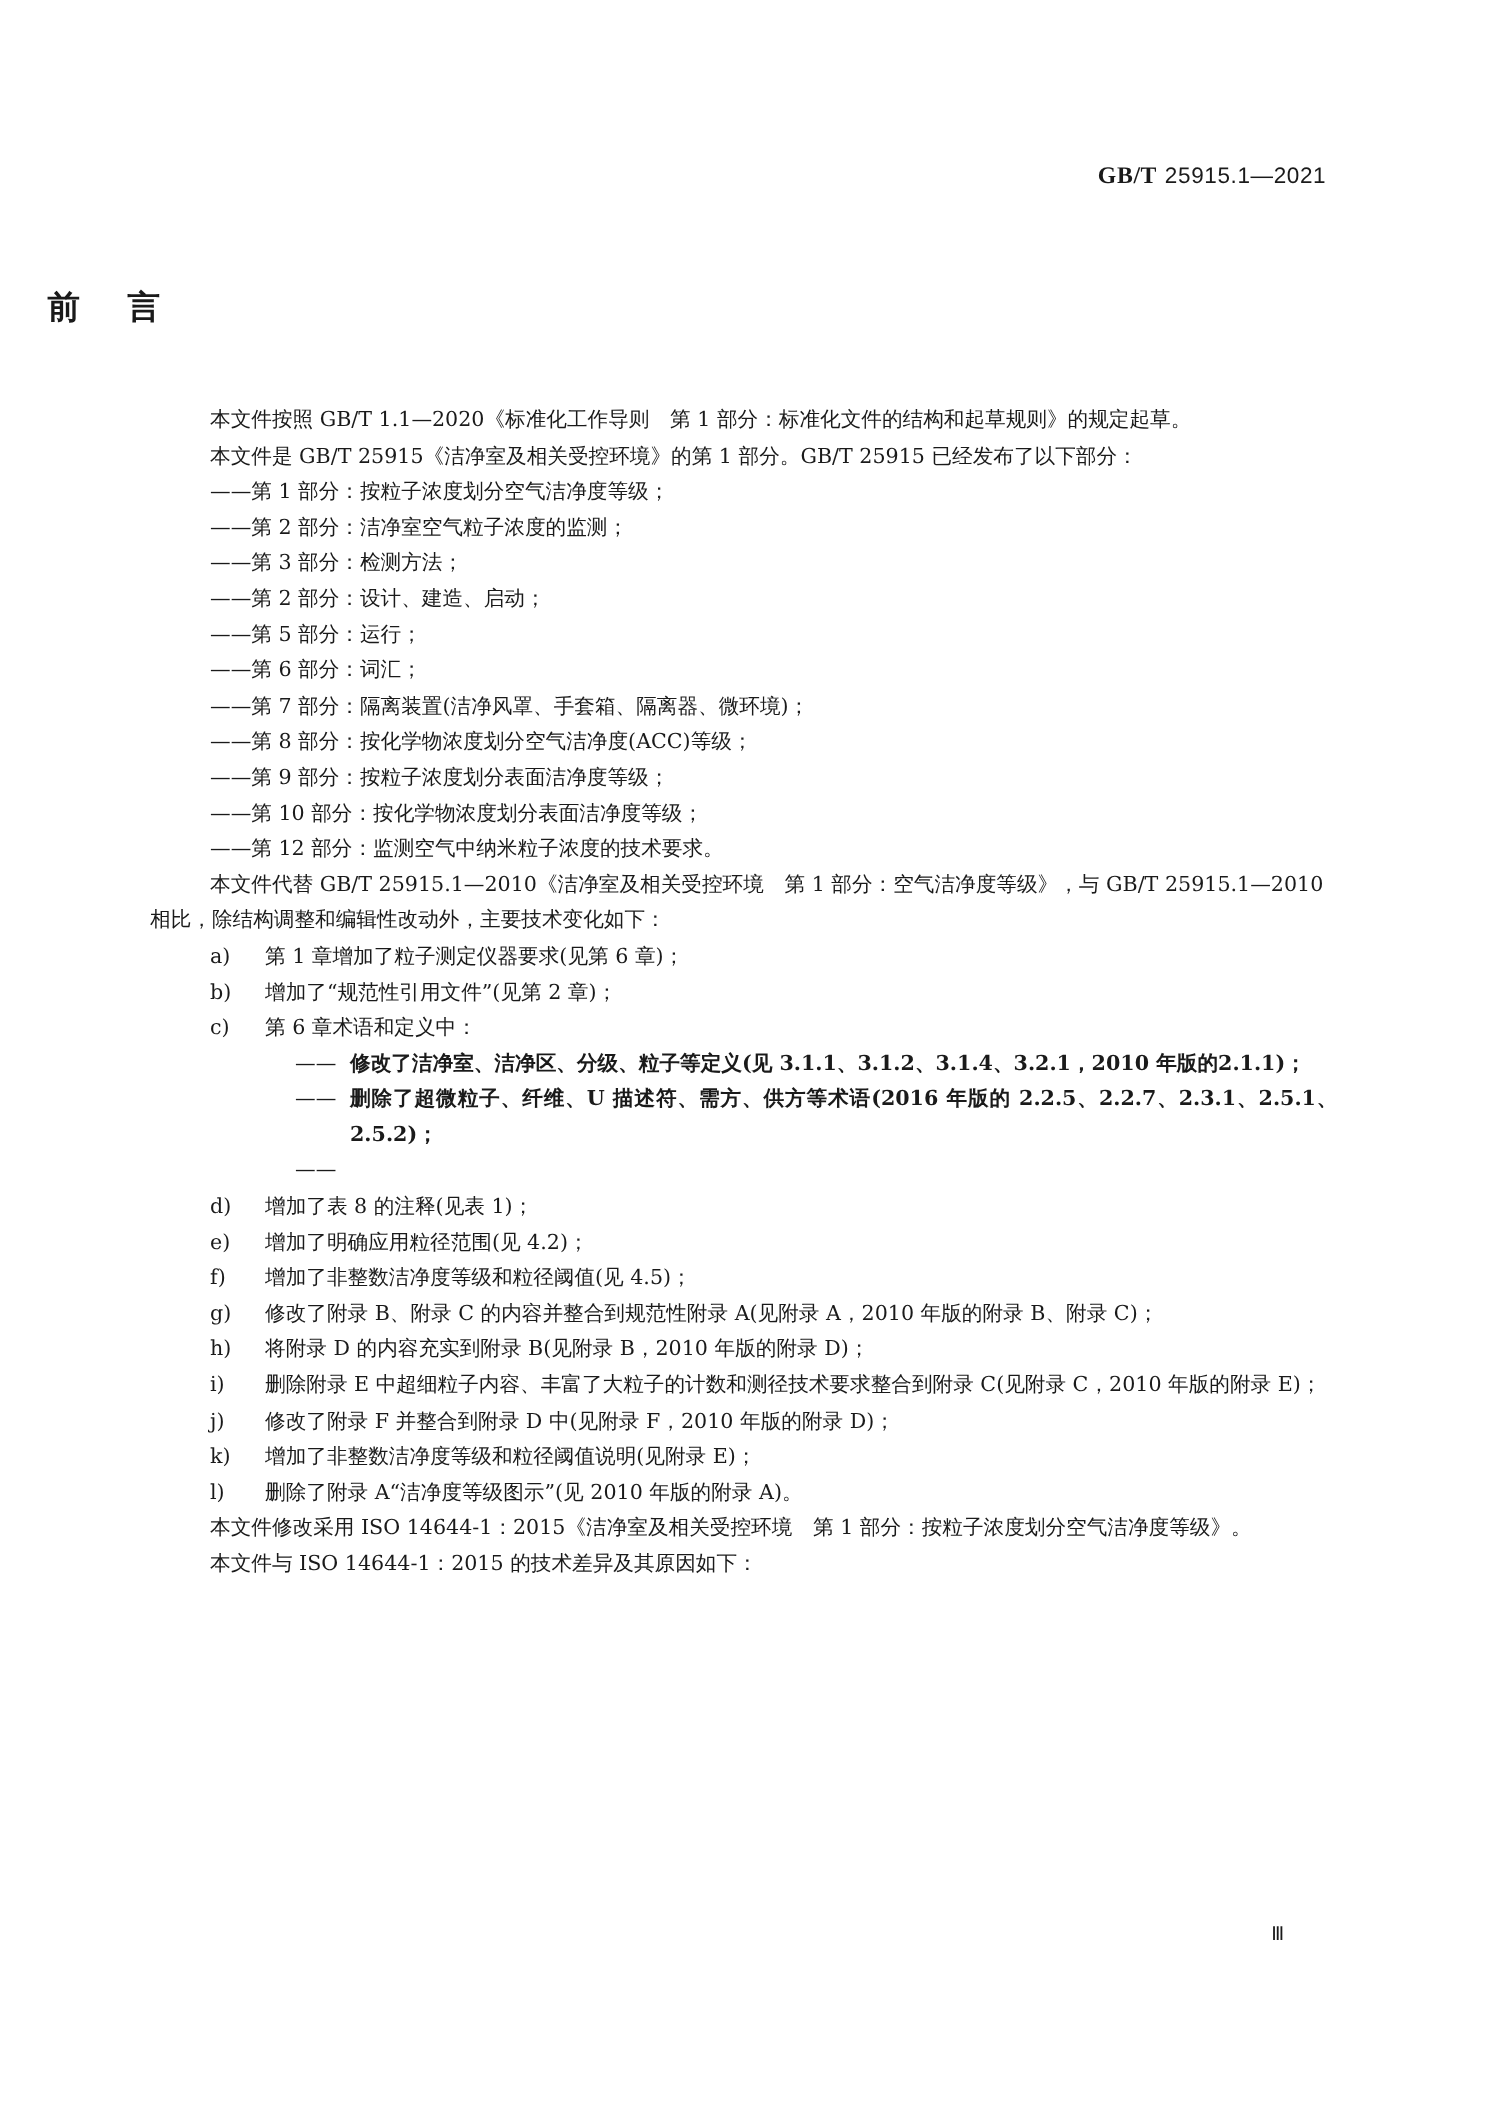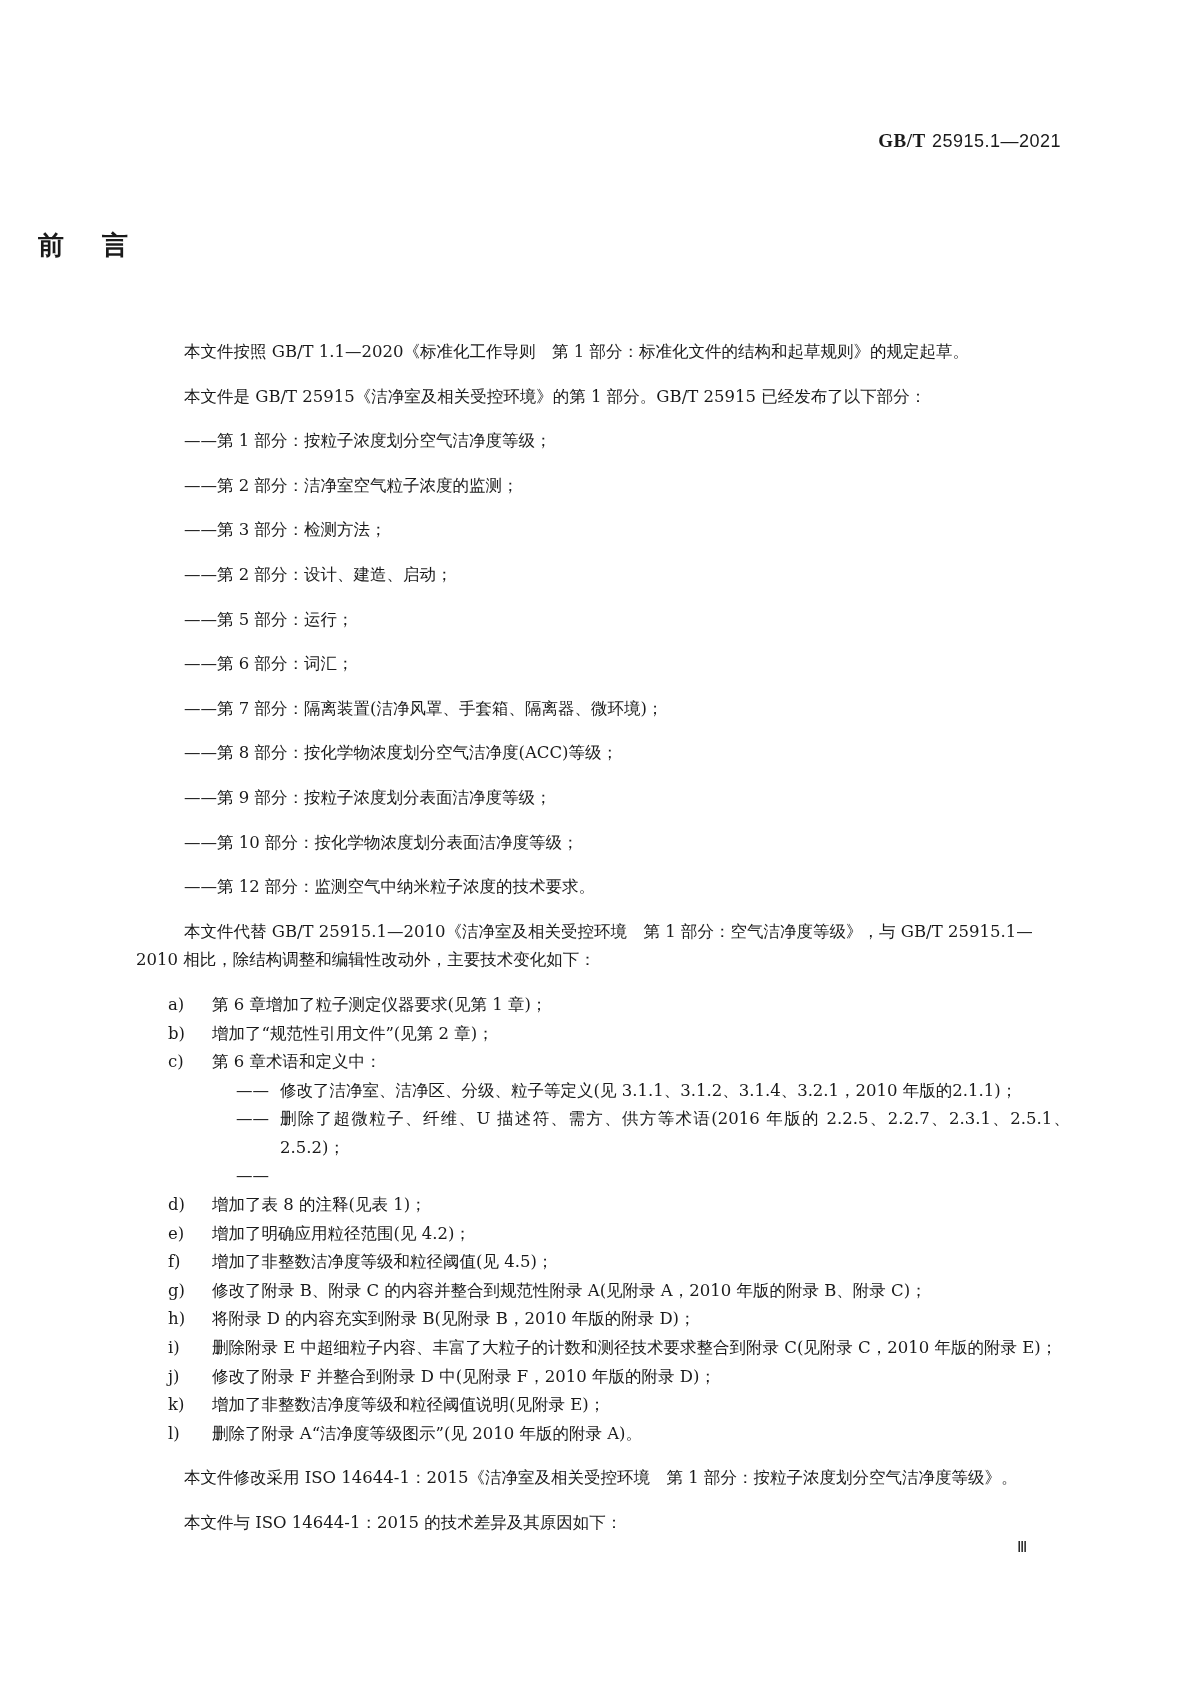--- a/index.html
+++ b/index.html
@@ -16,29 +16,29 @@
   .header .num { font-family: "Liberation Sans", sans-serif; font-size: 18px; }
   .title {
     position: absolute; top: 228px; left: 0; width: 1191px; 
     font-family: "DejaVu Sans", sans-serif; font-weight: bold; font-size: 26px;
     letter-spacing: 38px; text-indent: 38px;
   }
   .content {
     position: absolute; top: 322px; left: 120px; width: 950px;
     font-size: 16.5px; line-height: 28.6px;
   }
-  .p { margin: 16px; }
+  .p { margin: 0; }
   .indent { text-indent: 48px; }
   .dash { padding-left: 48px; }
   .item { display: flex; padding-left: 48px; }
   .item .lbl { width: 44px; flex: none; }
   .item .txt { flex: 1; }
   .sub { display: flex; padding-left: 116px; }
   .sub .d { flex: none; width: 44px; }
-  .sub .txt { flex: 1; text-align: justify; }
+  .sub .txt { flex: 1; text-align: justify; font-weight: bold; }
   .pageno {
     position: absolute; top: 1538px; left: 1017px;
     font-family: "Liberation Serif", serif; font-size: 15px; letter-spacing: -1px;
   }
 </style>
 </head>
 <body>
 
 <div class="header">
   <span class="gbt">GB/T</span>
@@ -63,21 +63,21 @@
     <div class="p dash">——第 9 部分：按粒子浓度划分表面洁净度等级；</div>
     <div class="p dash">——第 10 部分：按化学物浓度划分表面洁净度等级；</div>
     <div class="p dash">——第 12 部分：监测空气中纳米粒子浓度的技术要求。</div>
   </div>
 
   <p class="p indent">本文件代替 GB/T 25915.1—2010《洁净室及相关受控环境　第 1 部分：空气洁净度等级》，与 GB/T 25915.1—2010 相比，除结构调整和编辑性改动外，主要技术变化如下：</p>
 
   <div>
     <div class="item">
       <span class="lbl">a)</span>
-      <span class="txt">第 6 章增加了粒子测定仪器要求(见第 1 章)；</span>
+      <span class="txt">第 1 章增加了粒子测定仪器要求(见第 6 章)；</span>
     </div>
     <div class="item">
       <span class="lbl">b)</span>
       <span class="txt">增加了“规范性引用文件”(见第 2 章)；</span>
     </div>
     <div class="item">
       <span class="lbl">c)</span>
       <span class="txt">第 6 章术语和定义中：</span>
     </div>
     <div class="sub">

